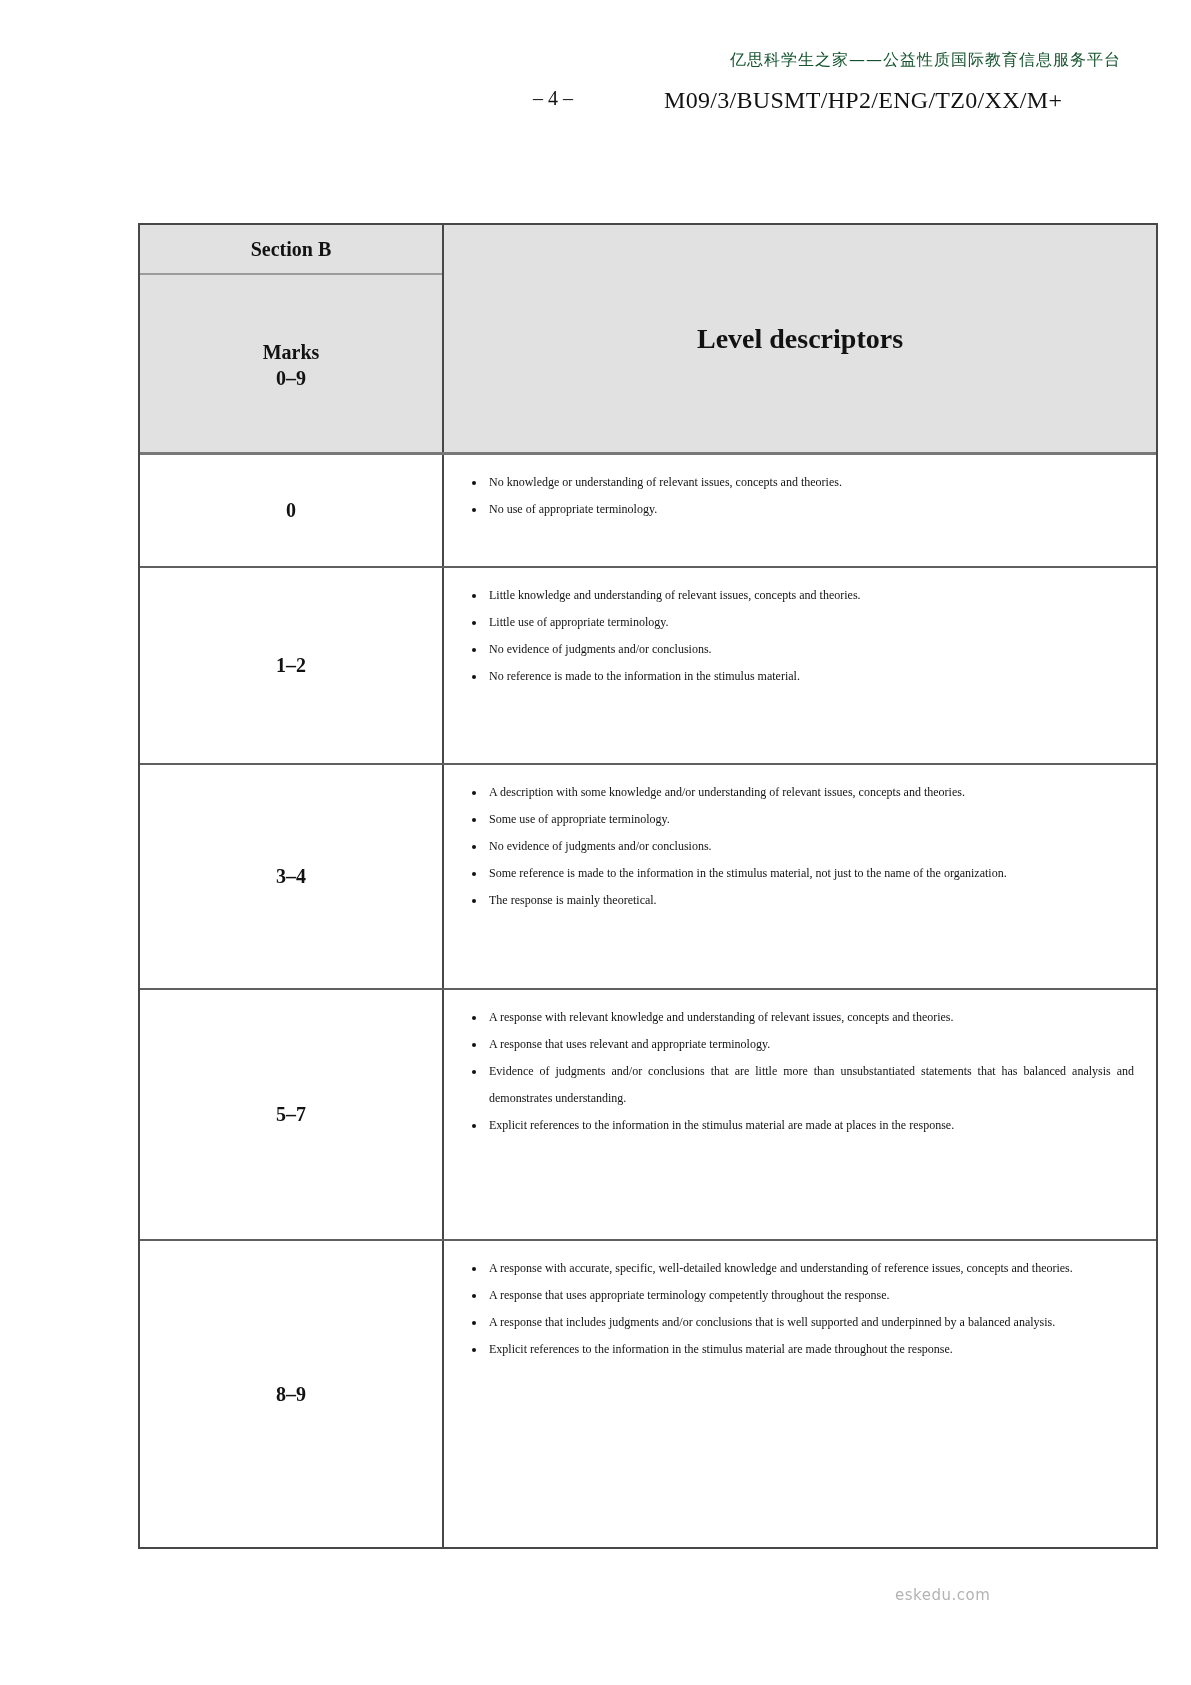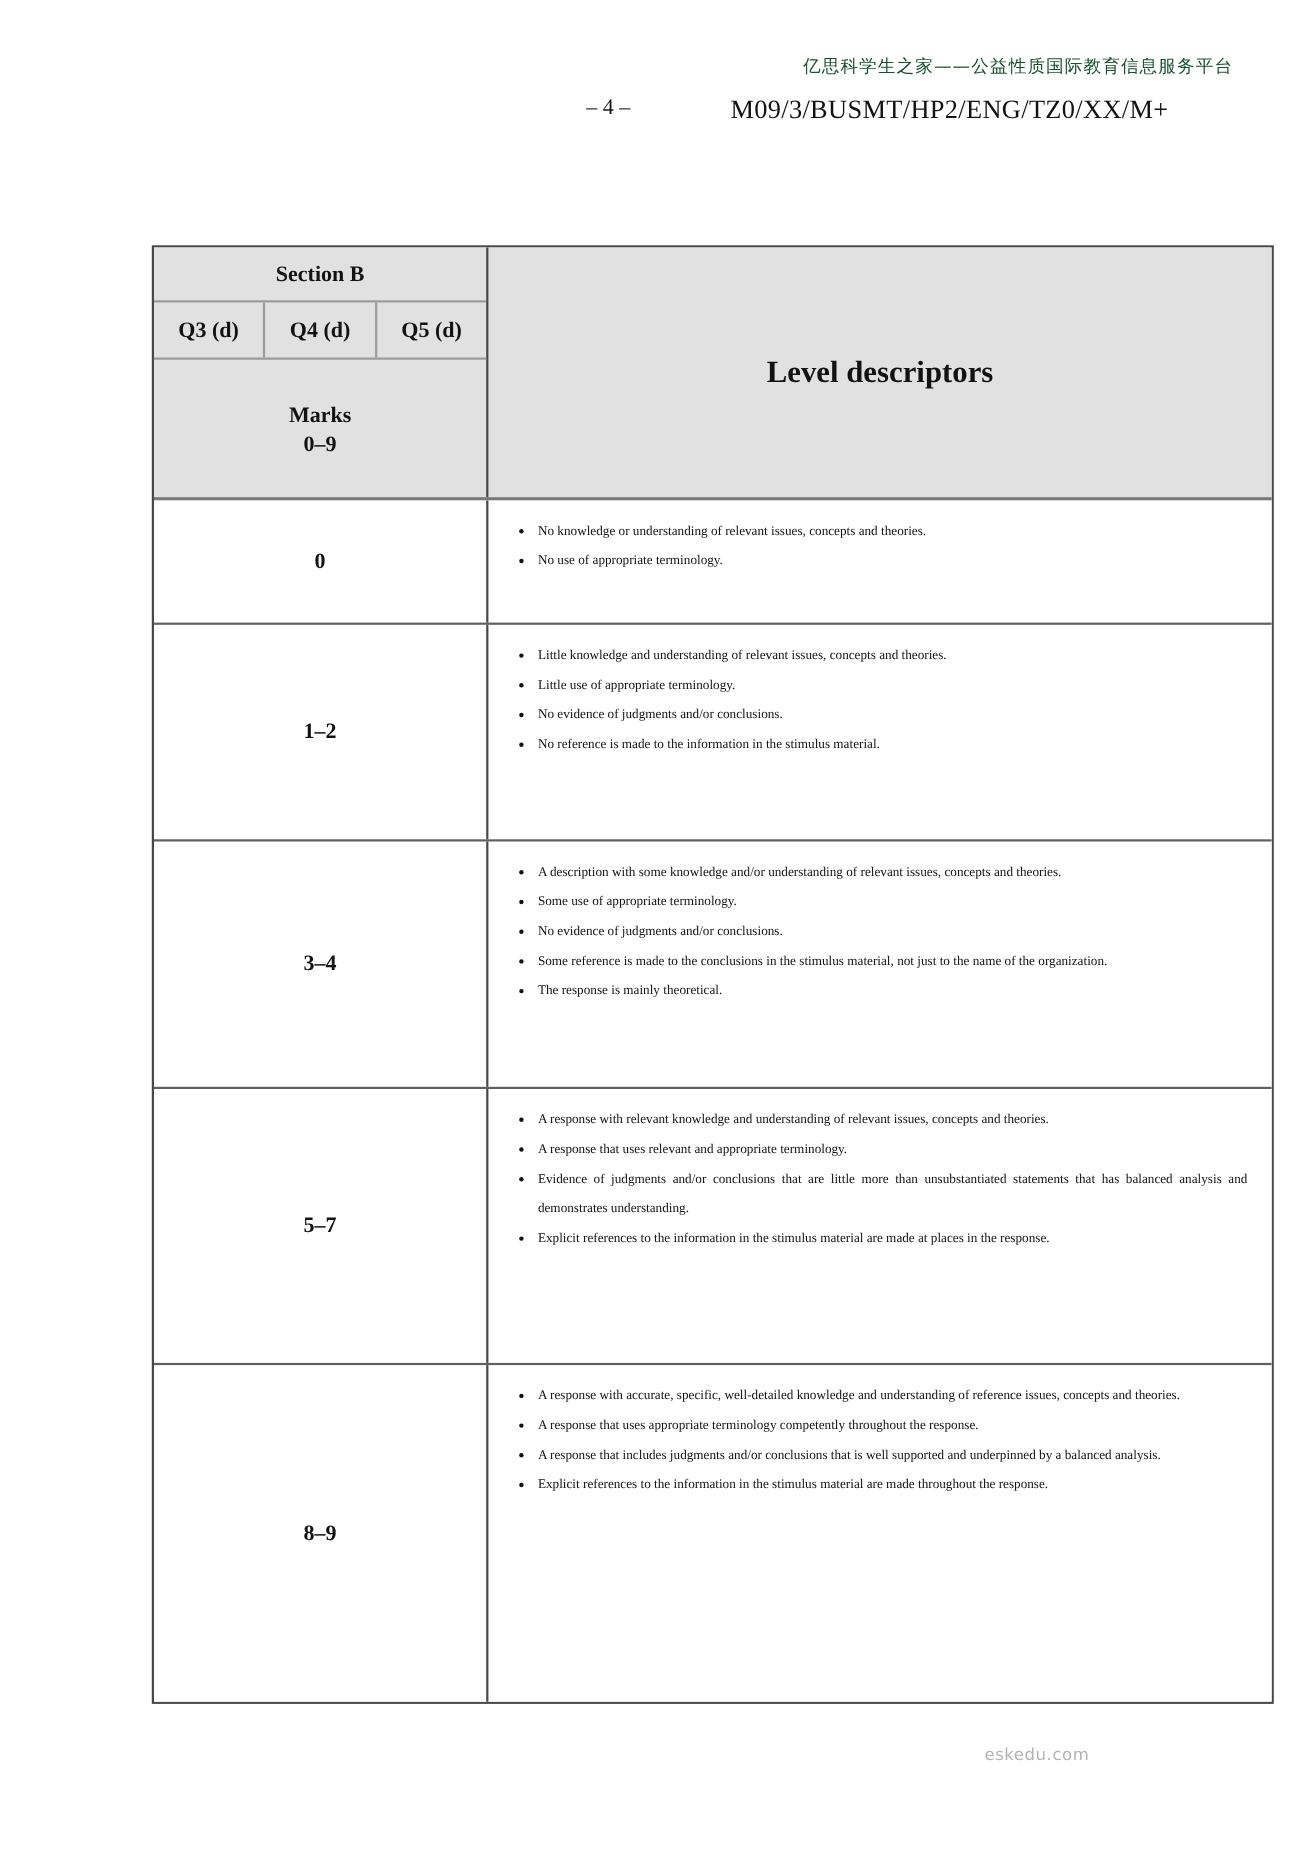--- a/index.html
+++ b/index.html
@@ -157,25 +157,20 @@
 
   <div class="site-banner">亿思科学生之家——公益性质国际教育信息服务平台</div>
   <div class="page-number">– 4 –</div>
   <div class="doc-code">M09/3/BUSMT/HP2/ENG/TZ0/XX/M+</div>
 
   <div class="rubric-table">
 
     <div class="thead">
       <div class="thead-left">
         <div class="hcell h-section">Section B</div>
-        <div class="h-qrow">
-          <div class="qcell">Q3 (d)</div>
-          <div class="qcell">Q4 (d)</div>
-          <div class="qcell">Q5 (d)</div>
-        </div>
         <div class="h-marks">
           <span>Marks</span>
           <span>0–9</span>
         </div>
       </div>
       <div class="thead-right">Level descriptors</div>
     </div>
 
     <div class="trow r0">
       <div class="marks-cell">0</div>
@@ -199,21 +194,21 @@
       </div>
     </div>
 
     <div class="trow r2">
       <div class="marks-cell">3–4</div>
       <div class="desc-cell">
         <ul>
           <li>A description with some knowledge and/or understanding of relevant issues, concepts and theories.</li>
           <li>Some use of appropriate terminology.</li>
           <li>No evidence of judgments and/or conclusions.</li>
-          <li>Some reference is made to the conclusions in the stimulus material, not just to the name of the organization.</li>
+          <li>Some reference is made to the information in the stimulus material, not just to the name of the organization.</li>
           <li>The response is mainly theoretical.</li>
         </ul>
       </div>
     </div>
 
     <div class="trow r3">
       <div class="marks-cell">5–7</div>
       <div class="desc-cell">
         <ul>
           <li>A response with relevant knowledge and understanding of relevant issues, concepts and theories.</li>

